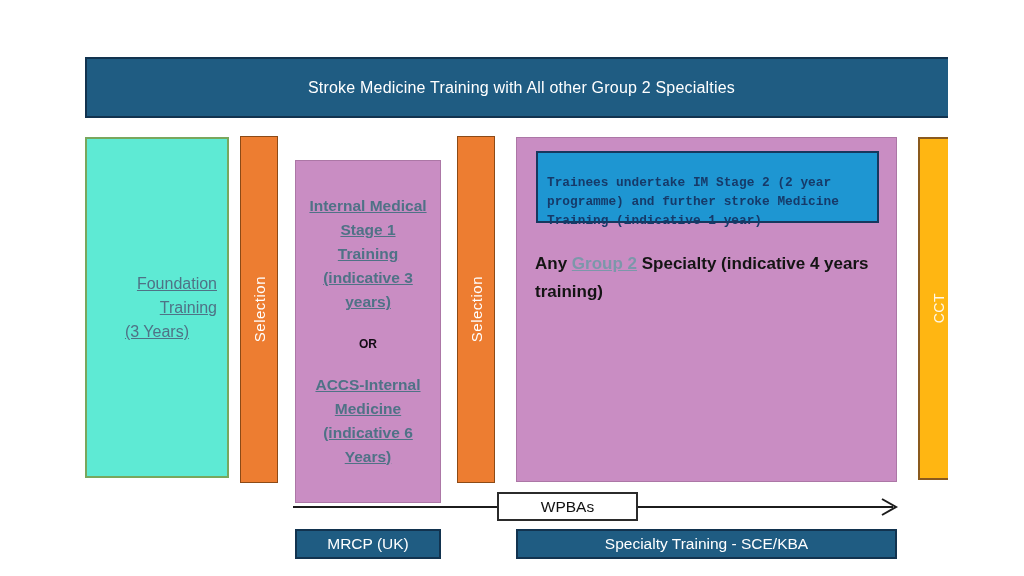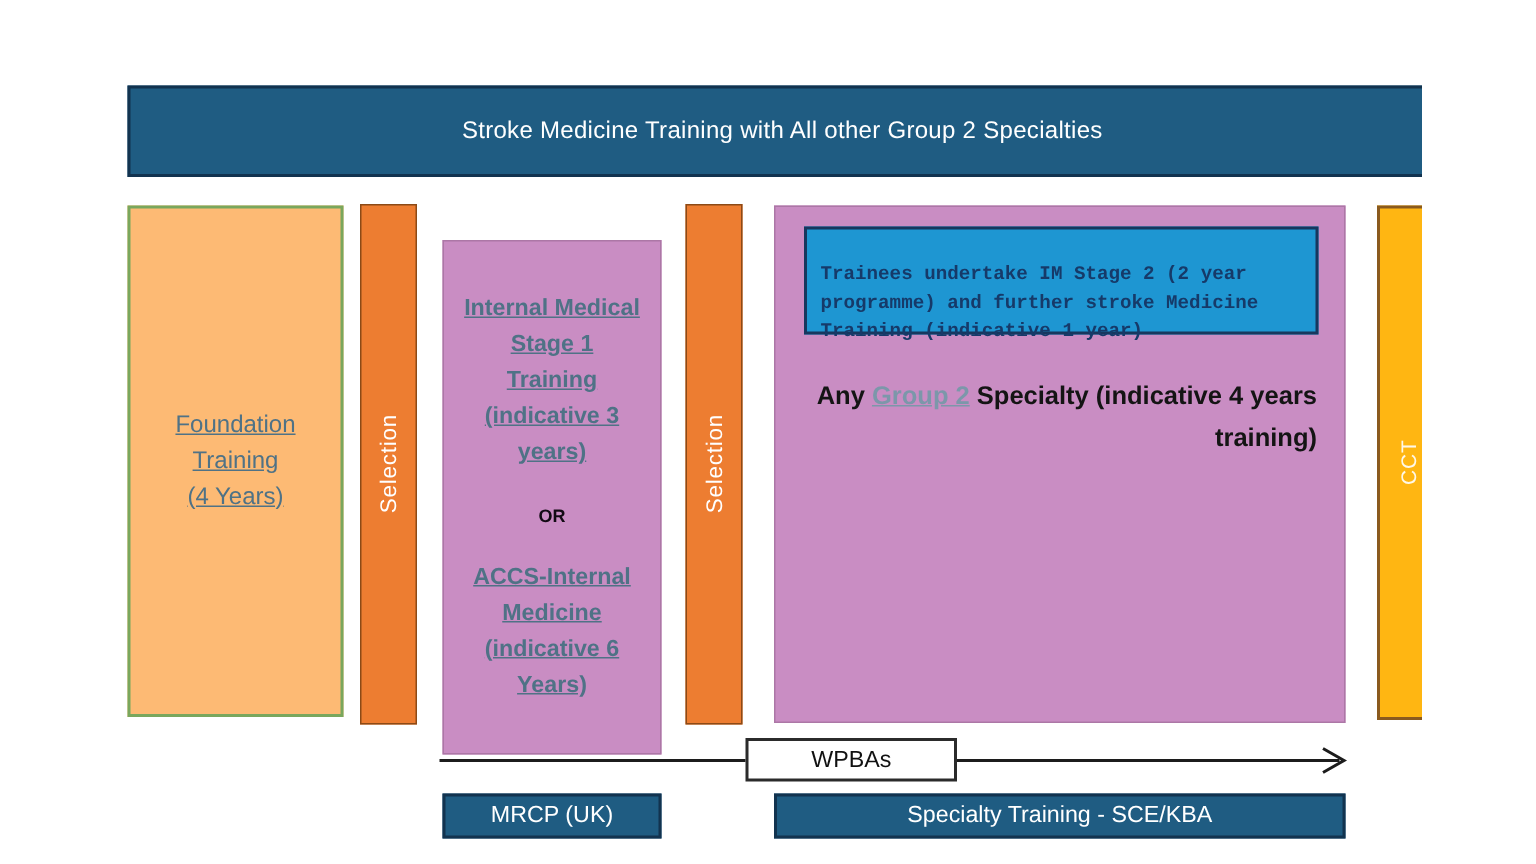--- a/index.html
+++ b/index.html
@@ -13,23 +13,23 @@
   .header{
     left:85px;top:57px;width:873px;height:61px;
     background:#1f5c82;border:2px solid #12334f;
     display:flex;align-items:center;justify-content:center;
     color:#ffffff;font-size:16px;letter-spacing:.2px;
   }
 
   
   .foundation{
     left:85px;top:137px;width:144px;height:341px;
-    background:#fdba74;border:2px solid #79a75d;
+    background:#5eead4;border:2px solid #79a75d;
     display:flex;flex-direction:column;align-items:center;justify-content:center;
-    text-align:center;color:#4f7286;font-size:16px;line-height:1.5;
+    text-align:right;color:#4f7286;font-size:16px;line-height:1.5;
     padding:0 10px;
   }
   .foundation span{text-decoration:underline;}
 
   
   .selbar{
     top:136px;width:38px;height:347px;
     background:#ed7d31;border:1px solid #8c4a16;
     display:flex;align-items:center;justify-content:center;
   }
@@ -60,21 +60,21 @@
   .callout{
     left:19px;top:13px;width:343px;height:72px;
     background:#1e96d2;border:2px solid #17375e;
     color:#163a69;font-size:12.8px;font-weight:bold;line-height:1.5;
     padding:20px 9px;
     font-family:Liberation Mono, monospace;
   }
   .g2text{
     left:0;top:112px;width:100%;
     display:flex;flex-direction:column;gap:30px;
-    text-align:right;color:#141414;font-weight:bold;font-size:17px;line-height:1.65;
+    text-align:left;color:#141414;font-weight:bold;font-size:17px;line-height:1.65;
     padding:0 18px;
   }
   .g2text .link{color:#7c97aa;text-decoration:underline;}
 
   
   .cct{
     left:918px;top:137px;width:41px;height:343px;
     background:#ffb612;border:2px solid #8a5a1e;
     display:flex;align-items:center;justify-content:center;
   }
@@ -105,21 +105,21 @@
 <body>
 
 <div class="canvas">
 
   <div class="abs header">
     <span>Stroke Medicine Training with All other Group 2 Specialties</span>
   </div>
 
   <div class="abs foundation">
     <span>Foundation Training</span>
-    <span>(4 Years)</span>
+    <span>(3 Years)</span>
   </div>
 
   <div class="abs selbar sel1">
     <span class="vtext">Selection</span>
   </div>
 
   <div class="abs imbox">
     <span class="link">Internal Medical Stage 1 Training (indicative 3 years)</span>
     <span class="or">OR</span>
     <span class="link">ACCS-Internal Medicine (indicative 6 Years)</span>

